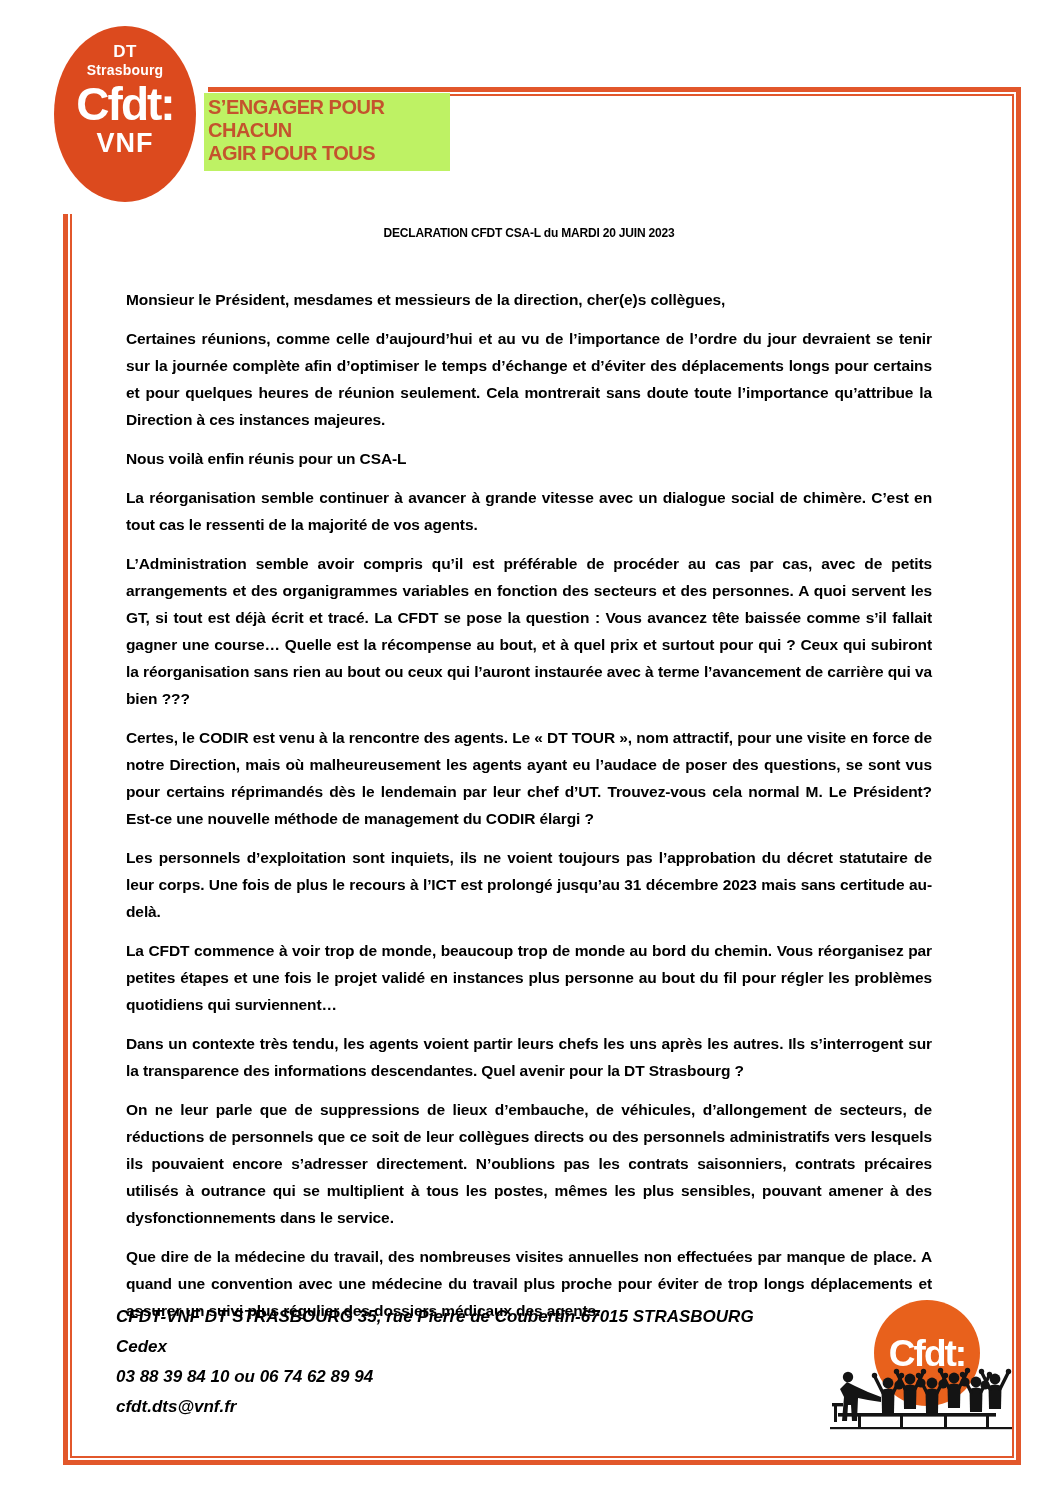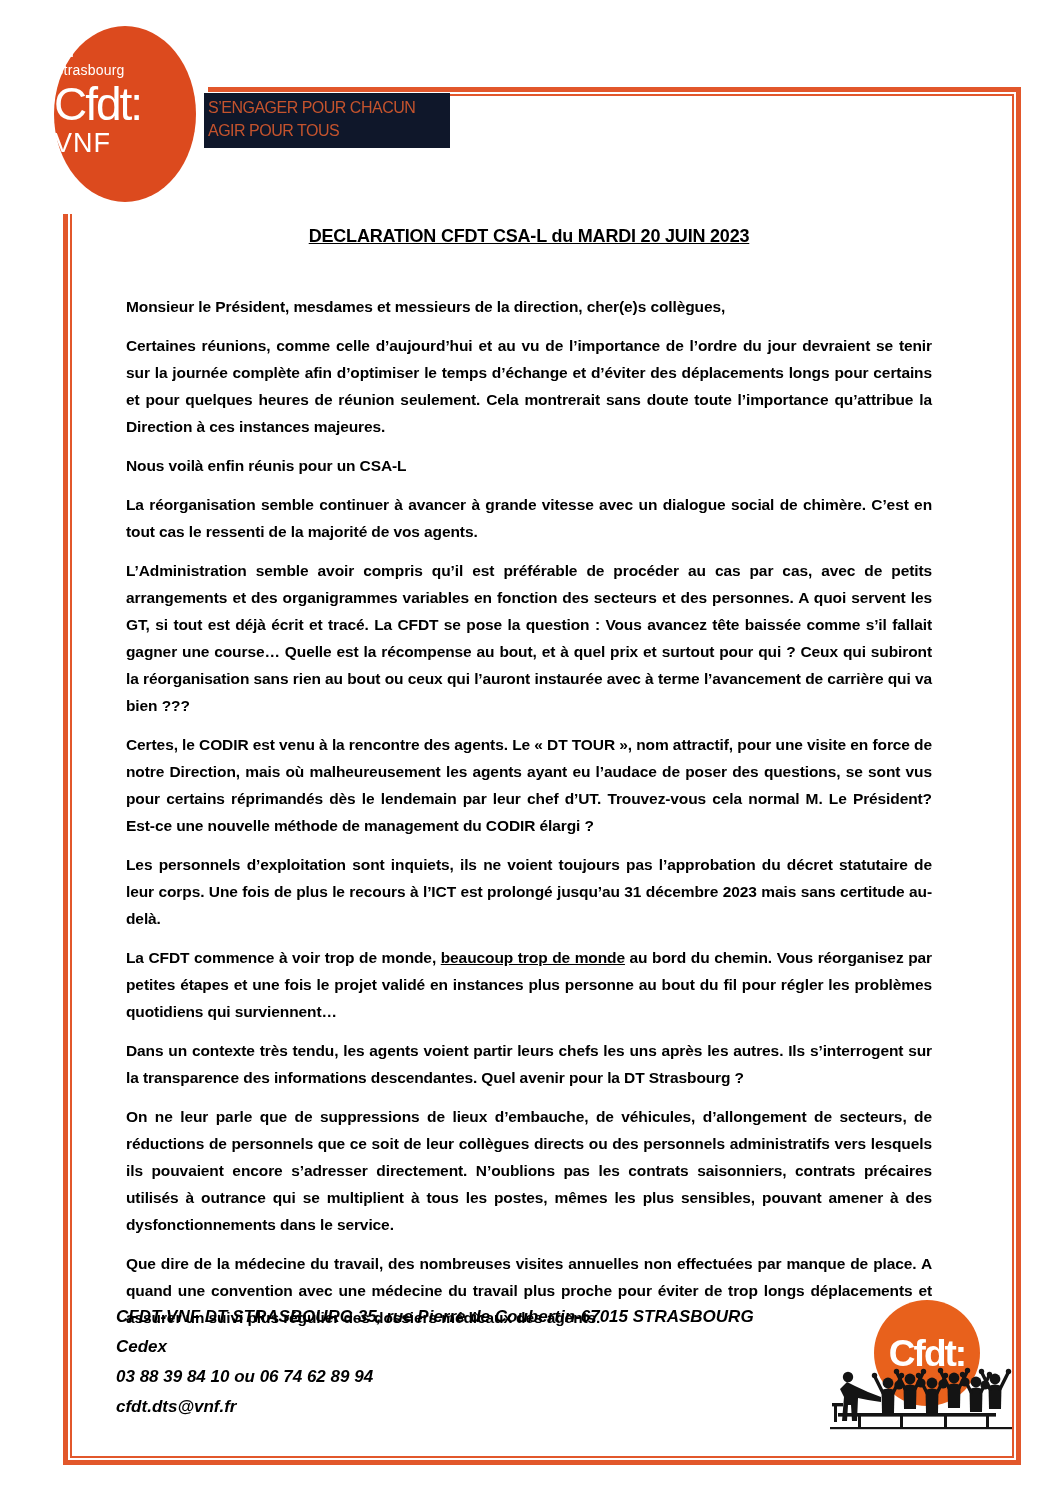--- a/index.html
+++ b/index.html
@@ -14,42 +14,42 @@
     position:relative;width:1058px;height:1497px;background:#ffffff;overflow:hidden;
     font-family:"Liberation Sans",sans-serif;color:#000;
   }
   
   .frame{position:absolute;left:63px;top:87px;width:948px;height:1368px;border:5px solid var(--accent);}
   .frame-inner{position:absolute;inset:2px;border:2px solid var(--accent);}
   
   .logo-block{position:absolute;left:36px;top:12px;width:172px;height:202px;background:#fff;}
   .logo-circle{
     position:absolute;left:18px;top:14px;width:142px;height:176px;border-radius:50%;
-    background:var(--logo);color:#fff;text-align:left;font-weight:normal;
+    background:var(--logo);color:#fff;text-align:center;font-weight:bold;
   }
   .logo-dt{padding-top:16px;font-size:17px;letter-spacing:.5px;}
   .logo-city{font-size:14px;letter-spacing:.2px;}
   .logo-brand{font-size:46px;line-height:46px;letter-spacing:-2px;margin-top:3px;}
   .logo-org{font-size:27px;line-height:30px;letter-spacing:1px;margin-top:1px;}
   .tagline{
-    position:absolute;left:204px;top:93px;width:236px;background:#0f172a;
-    padding:3px 6px 6px 4px;color:var(--tagline);font-weight:normal;
-    font-size:16px;line-height:23px;letter-spacing:-.5px;
+    position:absolute;left:204px;top:93px;width:236px;background:#bef264;
+    padding:3px 6px 6px 4px;color:var(--tagline);font-weight:bold;
+    font-size:20px;line-height:23px;letter-spacing:-.5px;
   }
   
   .content{position:absolute;left:126px;top:226px;width:806px;}
   .title{
-    font-size:18px;font-weight:bold;text-decoration:underline;text-align:center;
+    font-size:12px;font-weight:bold;text-align:center;
     margin:0 0 46px 0;letter-spacing:-.2px;
   }
   .content p{
     margin:0 0 12px 0;font-size:15.5px;font-weight:600;line-height:27px;
     text-align:justify;letter-spacing:-.1px;
   }
-  .u{text-decoration:underline;}
+  .u{}
   
   .footer{
     position:absolute;left:116px;top:1302px;width:724px;text-align:left;
     font-style:italic;font-size:17px;line-height:30px;font-weight:600;
   }
   .f-bold{font-weight:800;}
   
   .crowd{position:absolute;left:828px;top:1293px;width:186px;height:152px;}
 </style>
 </head>

